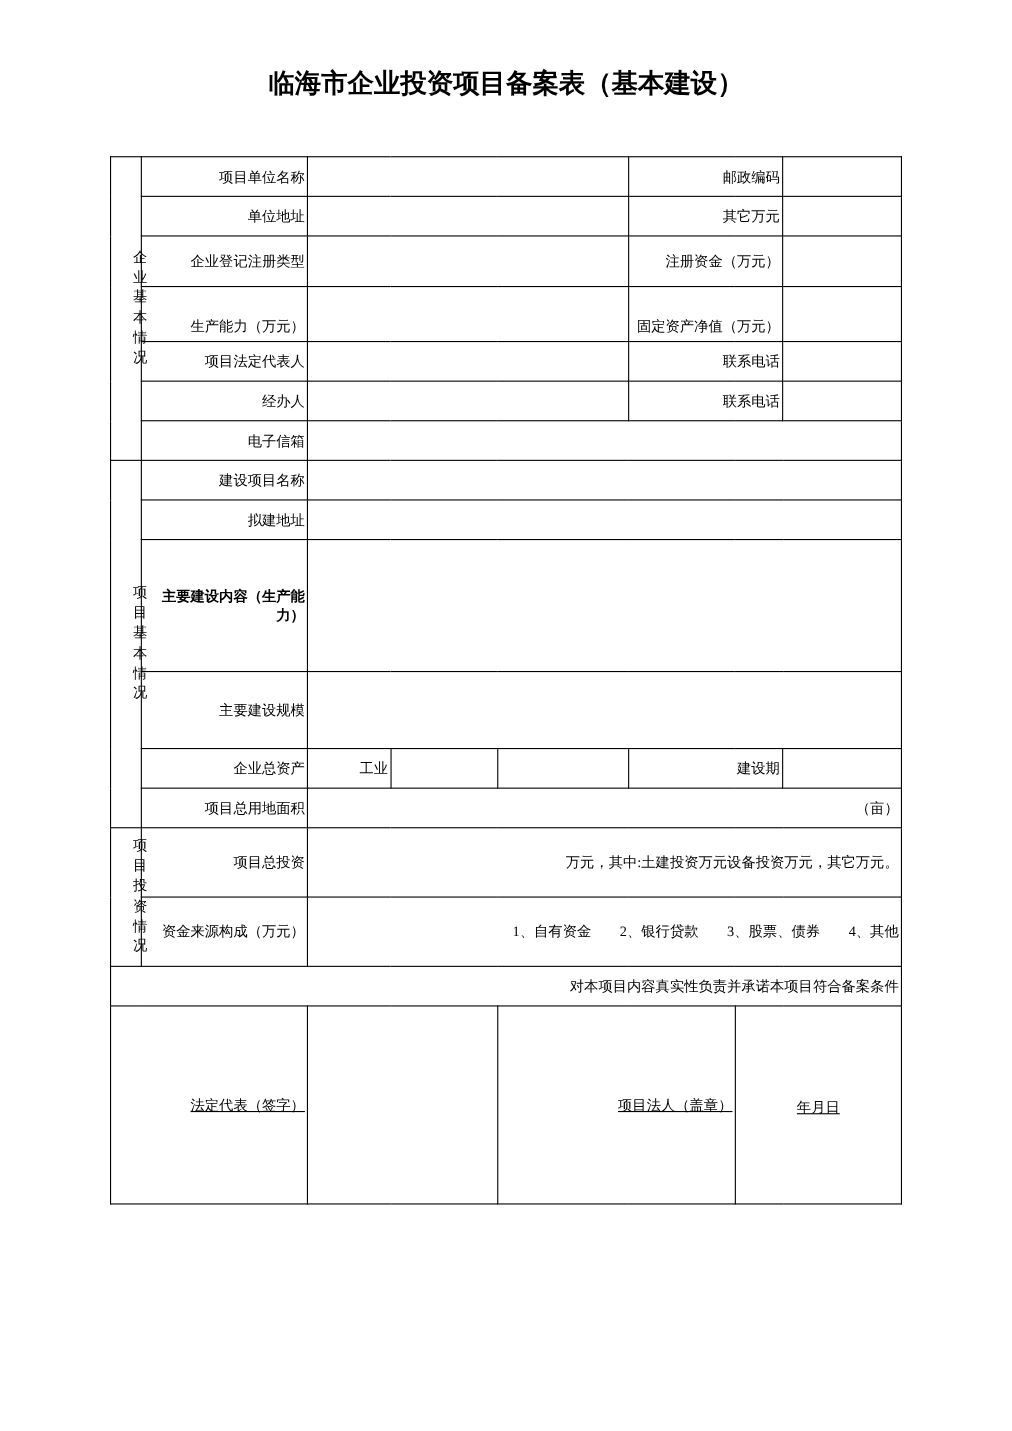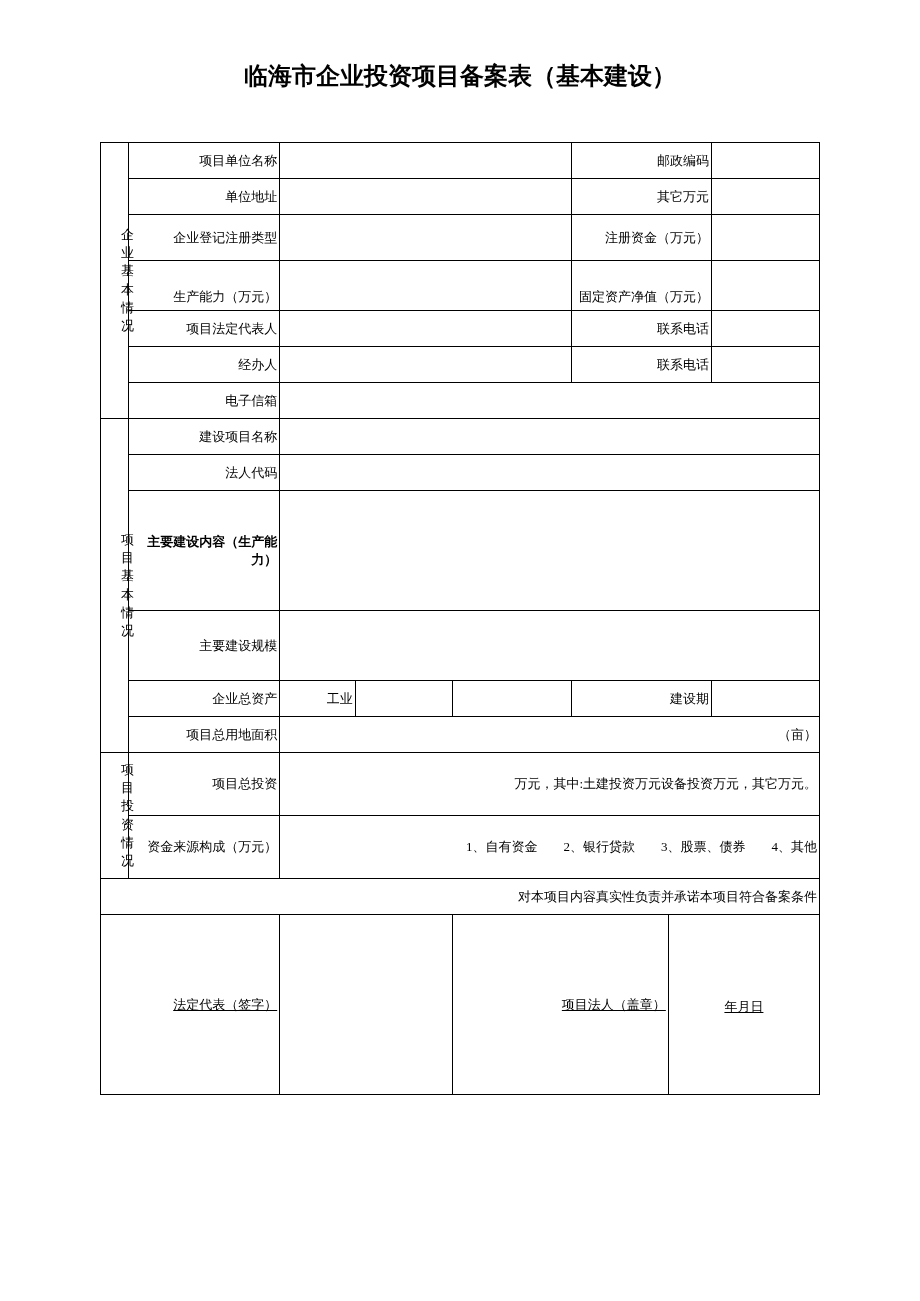--- a/index.html
+++ b/index.html
@@ -30,20 +30,21 @@
       text-align: right;
       vertical-align: middle;
       font-size: 13px;
       padding: 4px 2px;
       height: 36px;
     }
     .vlabel {
       width: 26px;
       padding: 8px 20px;
       line-height: 1.4;
+      font-family: Liberation Mono, monospace;
     }
     .tall-row td {
       height: 120px;
       font-weight: bold;
     }
     .taller-row td {
       height: 70px;
     }
     .sig-row td {
       height: 180px;
@@ -115,21 +116,21 @@
     <td>电子信箱</td>
     <td colspan="6"></td>
   </tr>
 
   <tr>
     <td class="vlabel" rowspan="6">项目基本情况</td>
     <td>建设项目名称</td>
     <td colspan="6"></td>
   </tr>
   <tr>
-    <td>法人代码</td>
+    <td>拟建地址</td>
     <td colspan="6"></td>
   </tr>
   <tr class="tall-row">
     <td>主要建设内容（生产能力）</td>
     <td colspan="6"></td>
   </tr>
   <tr class="taller-row">
     <td>主要建设规模</td>
     <td colspan="6"></td>
   </tr>

